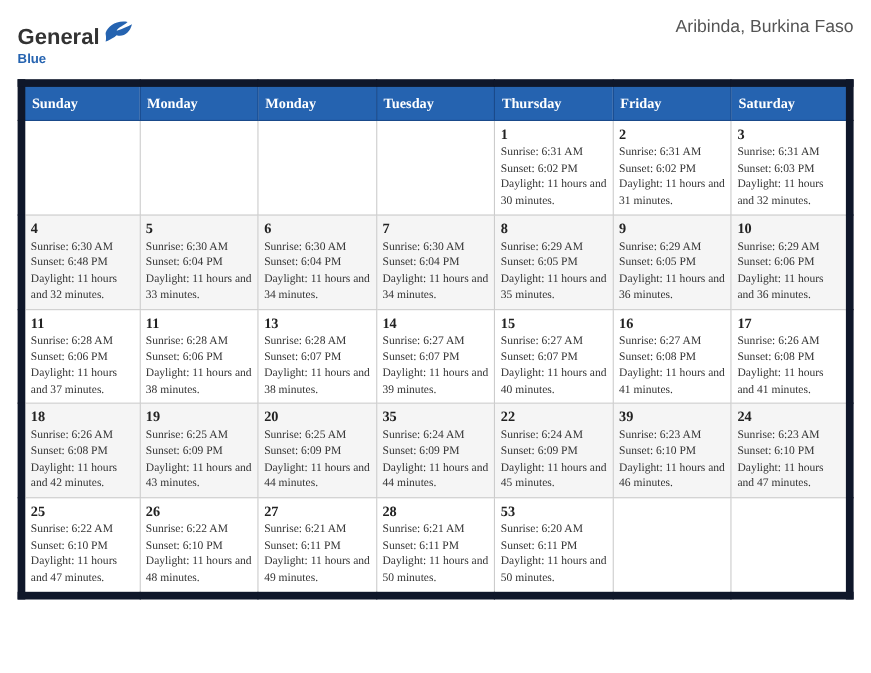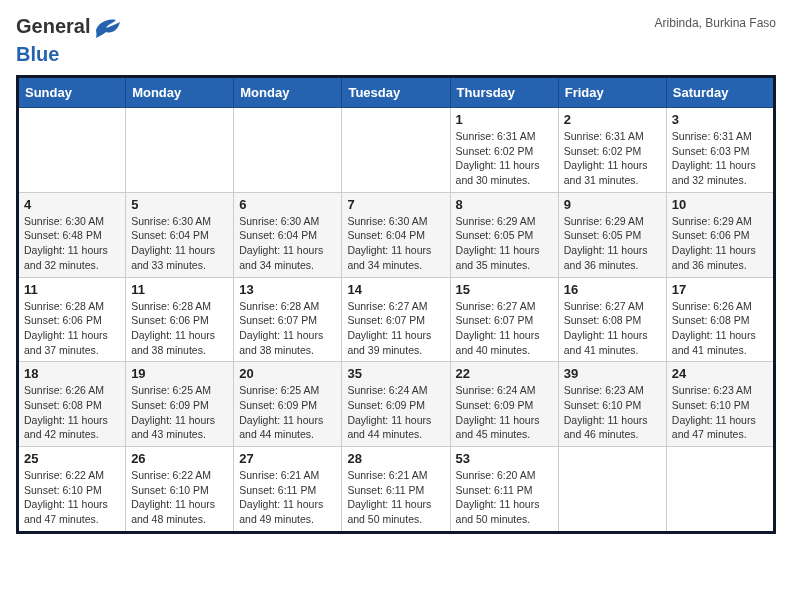--- a/index.html
+++ b/index.html
@@ -21,41 +21,42 @@
       align-items: center;
       gap: 4px;
     }
     .logo-text-general {
       font-size: 20px;
       font-weight: bold;
       color: #333;
       line-height: 1;
     }
     .logo-text-blue {
-      font-size: 20px;
+      font-size: 12px;
       font-weight: bold;
       color: #2563b0;
       line-height: 1;
     }
     .title-area {
       text-align: right;
     }
     .month-year {
       font-size: 32px;
       font-weight: normal;
       color: #333;
     }
     .location {
-      font-size: 12px;
+      font-size: 16px;
       color: #555;
     }
     .calendar {
       width: 100%;
       border-collapse: collapse;
-      border: 3px solid #0f172a;
+      border: 7px solid #0f172a;
+      font-family: Liberation Serif, serif;
     }
     .calendar th {
       background: #2563b0;
       color: #fff;
       font-size: 13px;
       font-weight: bold;
       padding: 7px 6px;
       text-align: left;
       border: 1px solid #1a4a8a;
     }
@@ -86,21 +87,21 @@
     }
     .empty-cell {
       background: #fff;
     }
   </style>
 </head>
 <body>
 
 <div class="header-area">
   <div class="logo">
-      <div><div style="display: flex; align-items: flex-start;">
+      <div><div style="display: flex; align-items: flex-end;">
           <span class="logo-text-general">General</span>
           <span style="color: rgb(37, 99, 176); font-size: 22px; margin-left: 2px;"><svg width="28" height="22" viewBox="0 0 28 22" fill="none" xmlns="http://www.w3.org/2000/svg">
     <path d="M4 14 C6 8, 14 2, 24 4 C20 8, 16 8, 14 12 C20 10, 24 8, 28 6 C26 14, 20 18, 14 16 C12 18, 8 20, 4 22 C5 18, 4 16, 4 14Z" fill="#2563b0"></path>
   </svg></span>
         </div><span class="logo-text-blue" style="margin-top: -4px;">Blue</span></div>
     </div>
   <div class="title-area">
     <div class="location">Aribinda, Burkina Faso</div>
   </div>
 </div>

